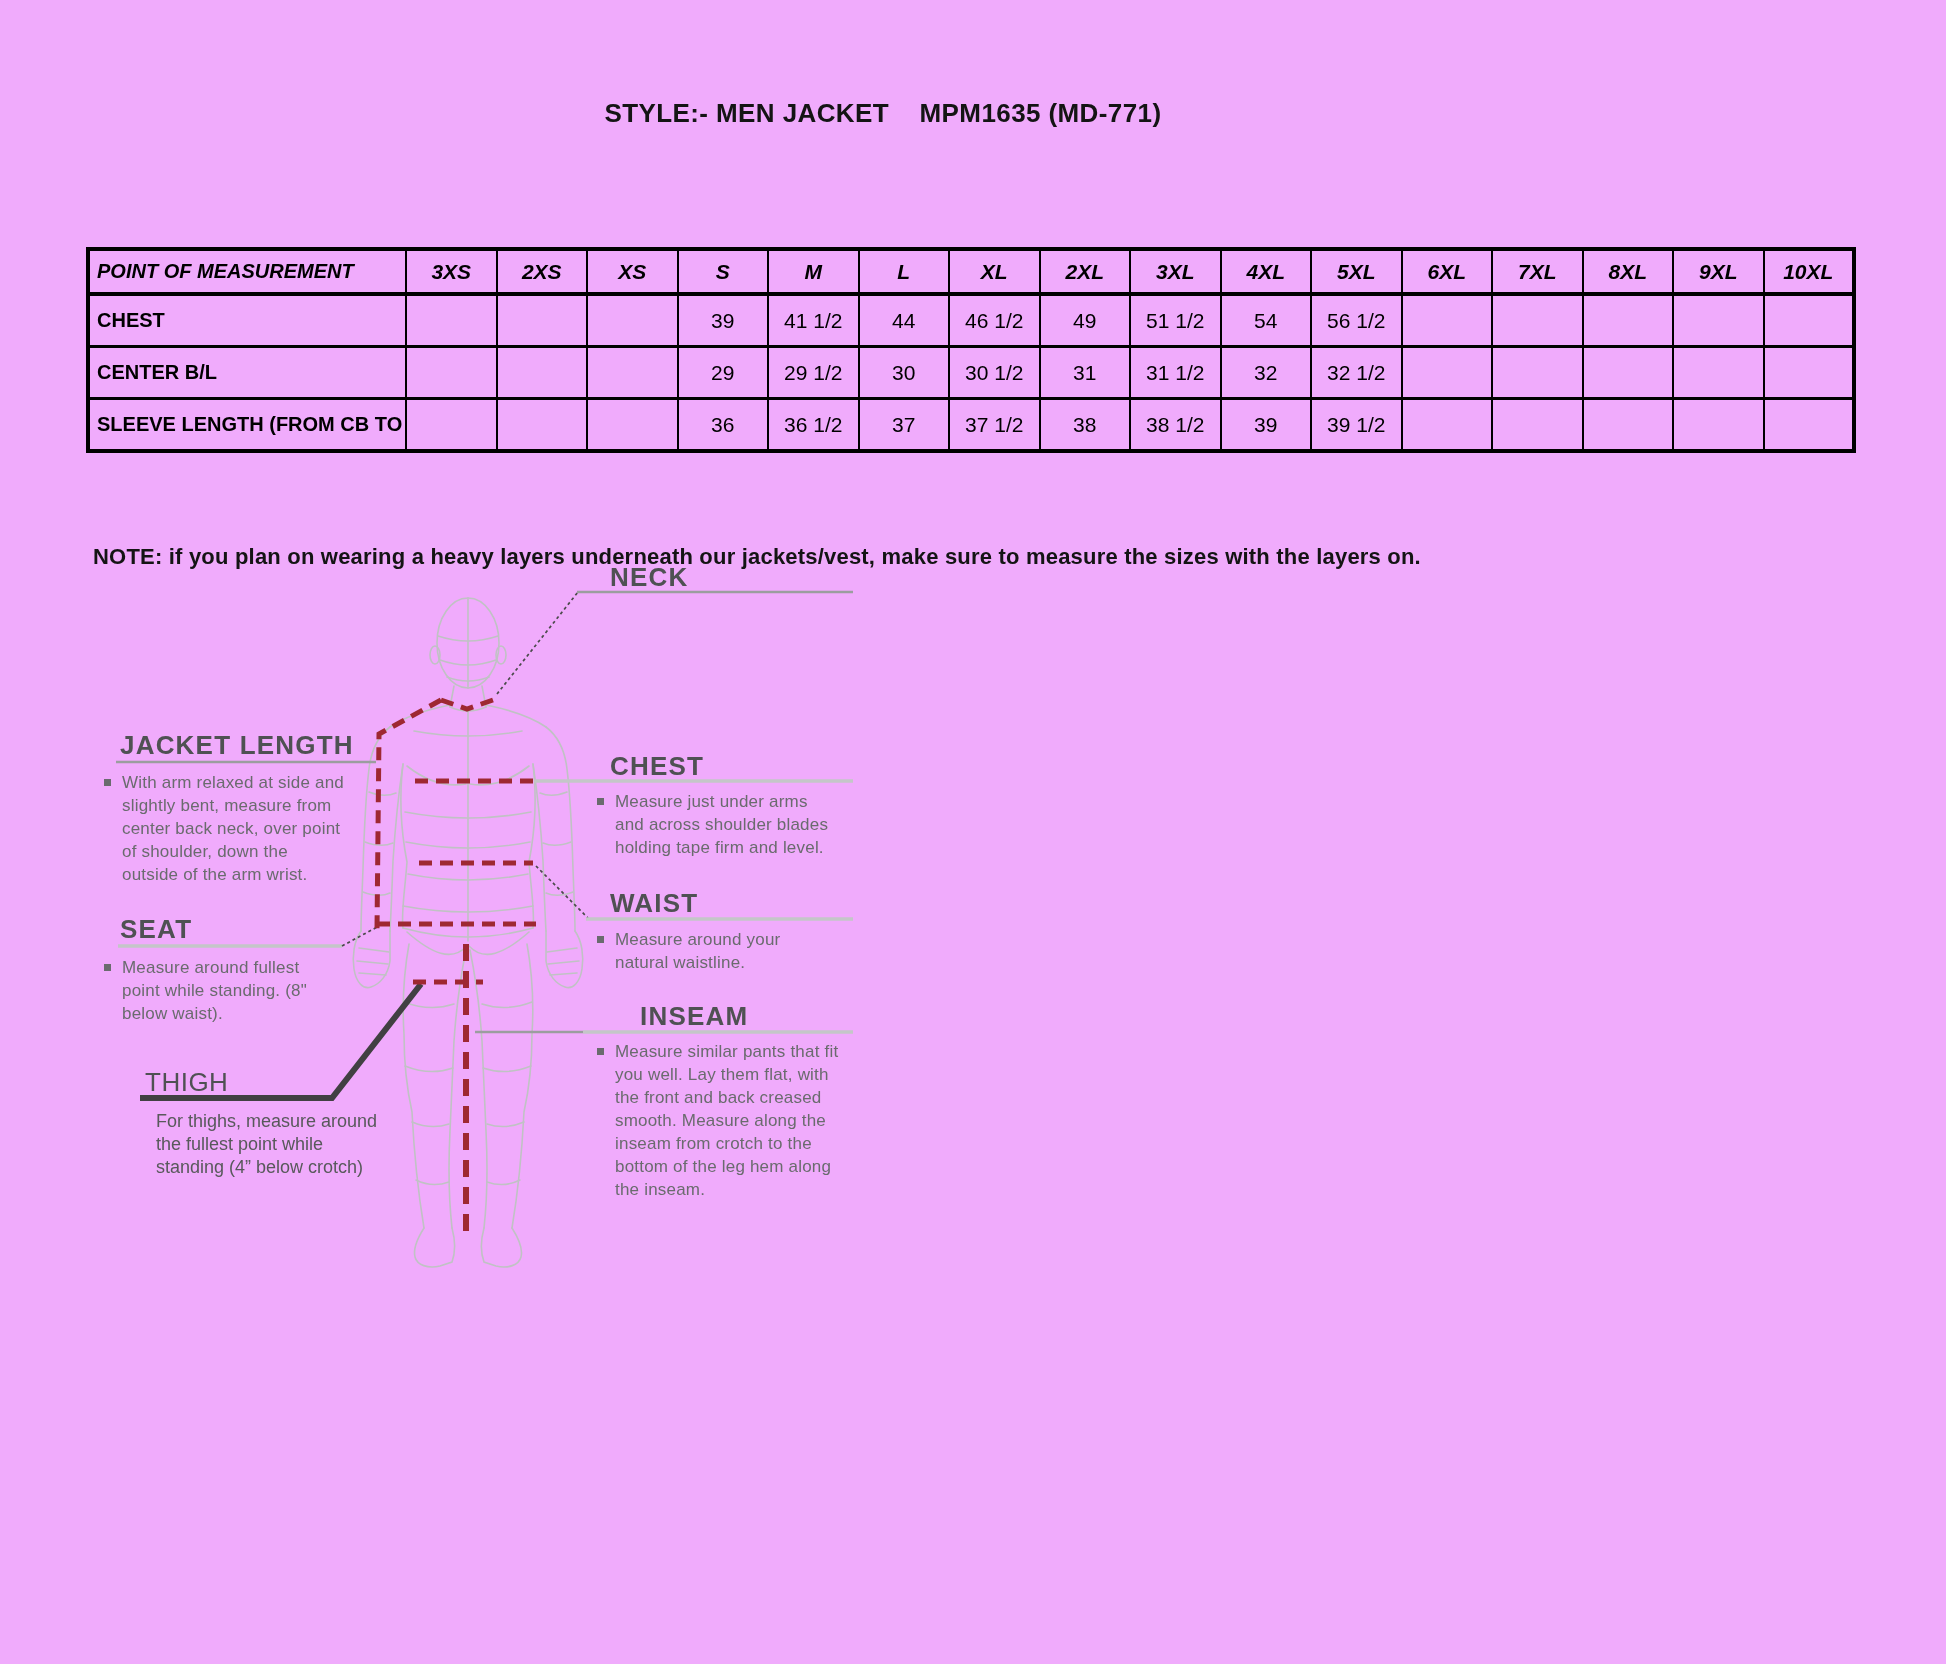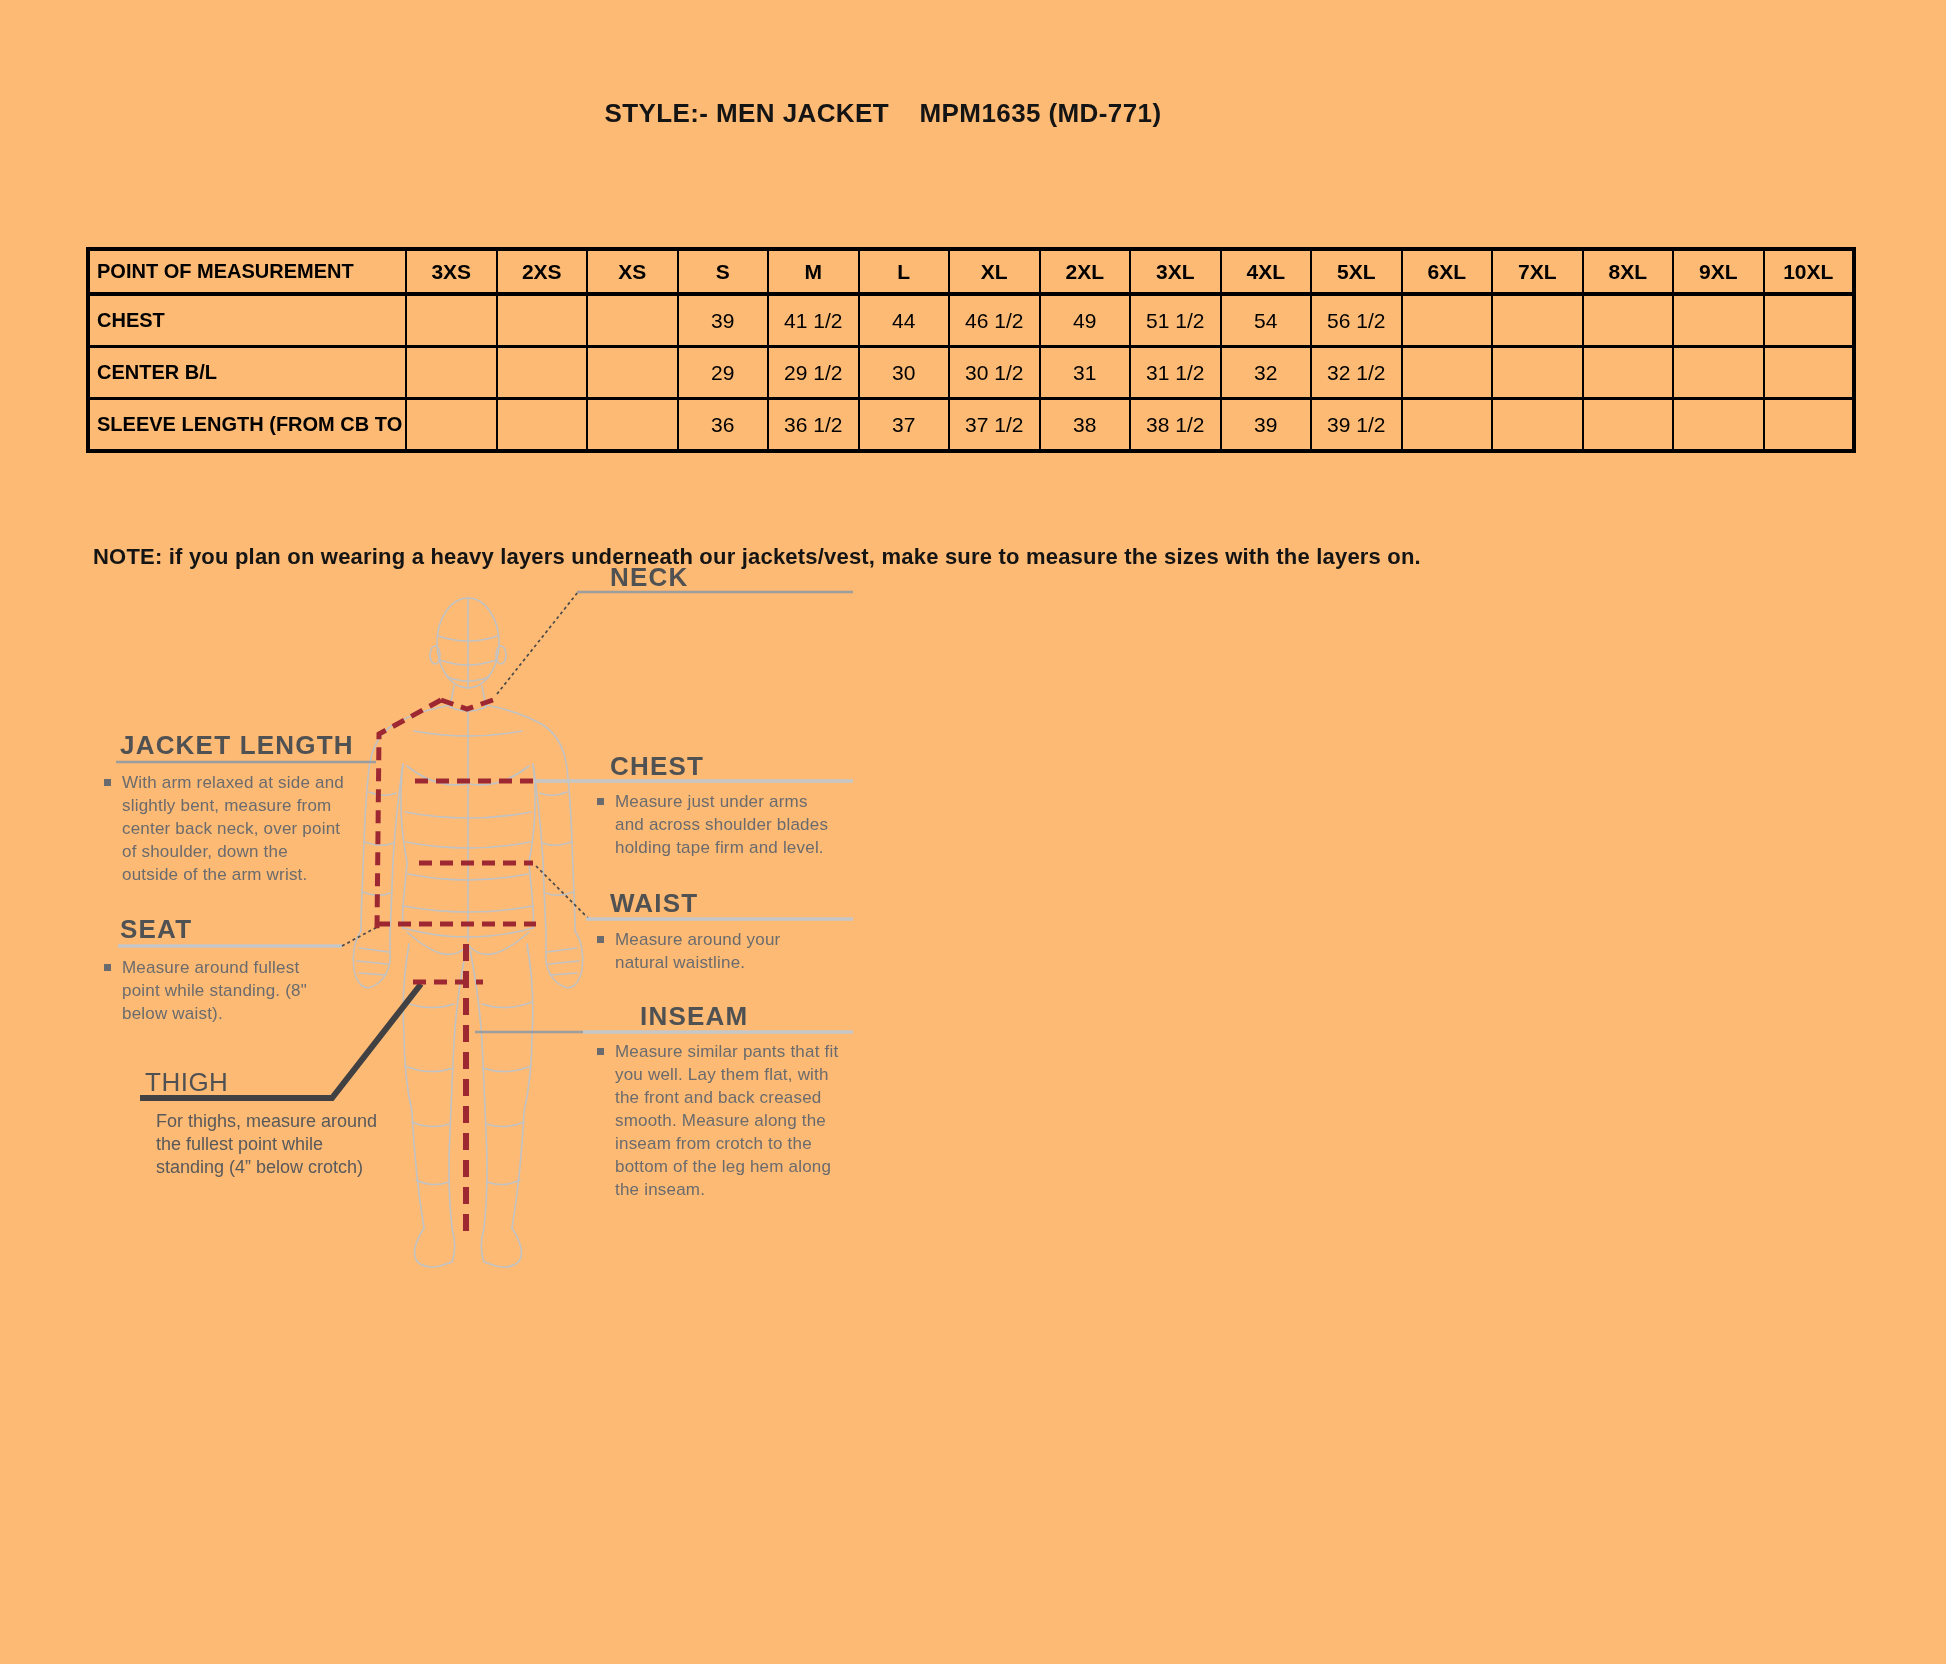--- a/index.html
+++ b/index.html
@@ -1,34 +1,34 @@
 <!DOCTYPE html>
 <html style="--accent_red: #9e2832; --wireframe_gray: #c0c2c4; --heading_gray: #4f5153; --desc_gray: #6a6b6e; --leader_gray: #c4c6c8; --dark_leader: #414042;"><head>
 <meta charset="utf-8">
 <style>
   html,body { margin:0; padding:0; background:#fff; }
   .page {
-    position:relative; width:1946px; height:1664px; background:#fdba74;
+    position:relative; width:1946px; height:1664px; background:#f0abfc;
     font-family:"Liberation Sans", sans-serif; overflow:hidden;
   }
   .title {
     position:absolute; top:98px; left:0; width:1766px; text-align:center;
     font-size:26px; font-weight:bold; color:#141414; letter-spacing:.4px;
     white-space:pre;
   }
   
   .size-table {
     position:absolute; top:247px; left:86px; width:1770px;
     border-collapse:collapse; table-layout:fixed; border:4px solid #000;
   }
   .size-table th, .size-table td {
     border:2px solid #000; font-size:21px; color:#000; text-align:center;
     padding:0; overflow:hidden; white-space:nowrap;
   }
-  .size-table thead th { height:41px; font-weight:bold; border-bottom-width:4px; }
+  .size-table thead th { height:41px; font-weight:bold; border-bottom-width:4px;font-style:italic; }
   .size-table tbody td { height:49px; font-weight:normal; border-top-width:3px; border-bottom-width:3px; }
   .size-table .labelcell { text-align:left; padding-left:7px; font-weight:bold; font-size:20px; }
   .size-table col.c0 { width:318px; }
   
   .note {
     position:absolute; top:505px; left:93px; font-size:22px; font-weight:bold;
     color:#141414; letter-spacing:.2px;margin-top:39px;
   }
   
   .dtitle {

